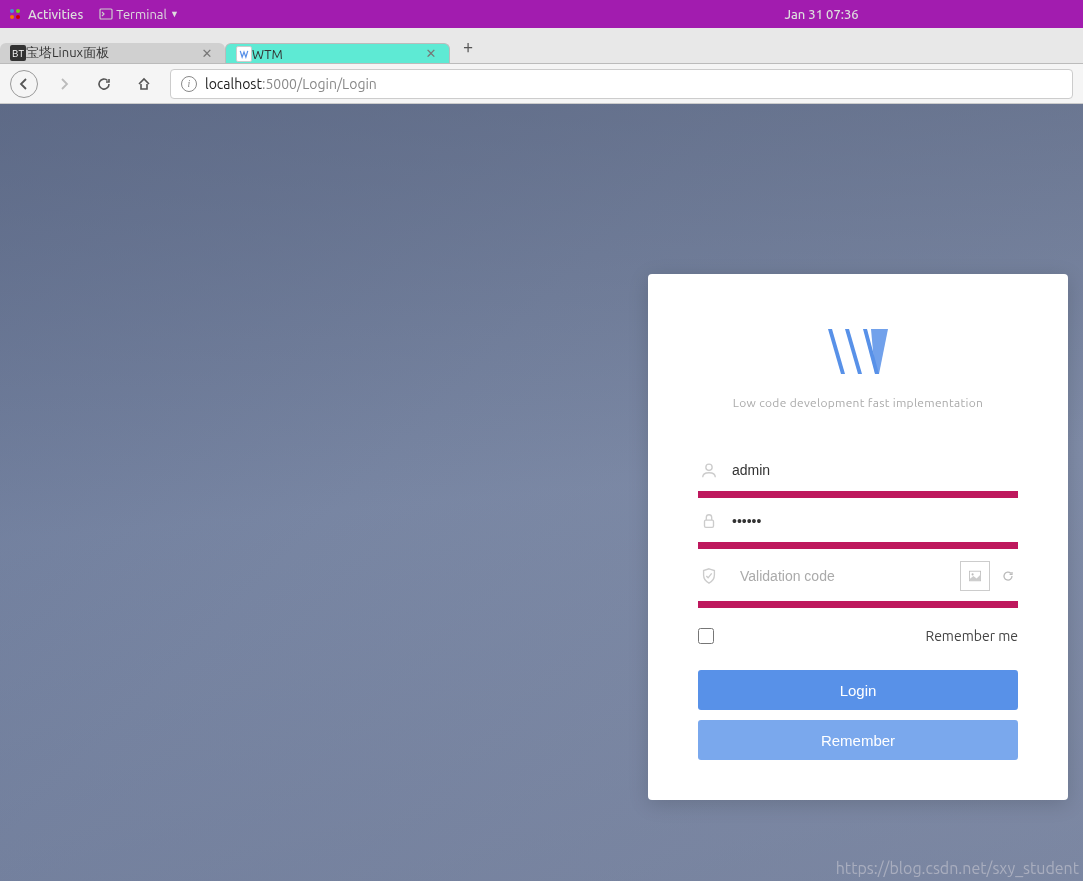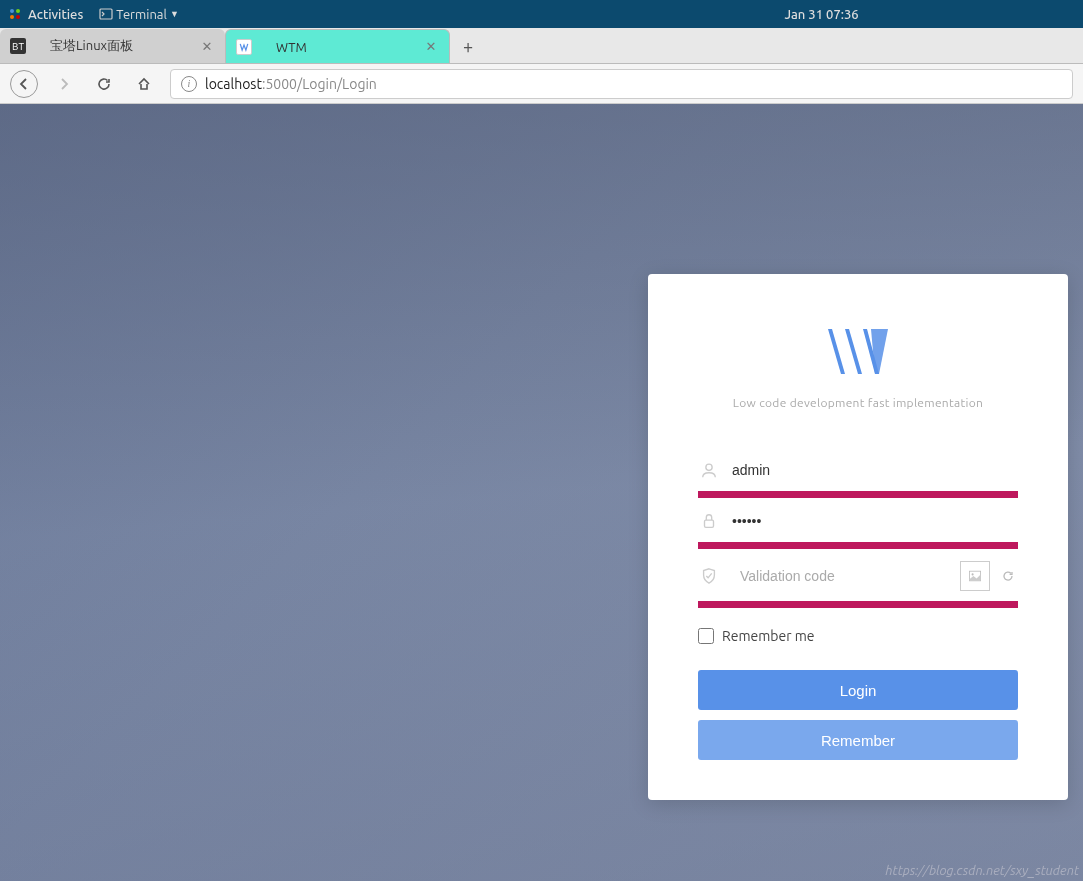--- a/index.html
+++ b/index.html
@@ -1,28 +1,28 @@
 <!DOCTYPE html>
 <html><head>
   <meta charset="utf-8">
   <style>
     * { margin: 0; padding: 0; box-sizing: border-box; }
     body { font-family: Ubuntu, "Segoe UI", sans-serif; width: 1083px; height: 881px; overflow: hidden; background: #2e3436; }
     
     
-    .system-bar { height: 28px; background: #0c4a6e; color: #ddd; display: flex; align-items: center; padding: 0 8px; font-size: 13px; }
+    .system-bar { height: 28px; background: #a21caf; color: #ddd; display: flex; align-items: center; padding: 0 8px; font-size: 13px; }
     .system-bar .left { display: flex; align-items: center; gap: 16px; }
     .system-bar .activities { display: flex; align-items: center; gap: 6px; font-weight: 500; }
     .system-bar .terminal { display: flex; align-items: center; gap: 3px; }
     .system-bar .datetime { position: absolute; left: 50%; transform: translateX(-50%); text-align: center; font-weight: 500; margin-left: 280px; }
     .sys-icon { width: 14px; height: 14px; display: inline-flex; align-items: center; justify-content: center; }
     
     
     .tab-bar { height: 36px; background: #e8e8e8; display: flex; align-items: flex-end; border-bottom: 1px solid #bbb; }
-    .tab { height: 34px; width: 225px; display: flex; align-items: center; padding: 0 10px; gap: 24px; font-size: 13px; color: #333; position: relative; border-radius: 6px 6px 0 0; }
+    .tab { height: 20px; width: 225px; display: flex; align-items: center; padding: 0 10px; gap: 0; font-size: 13px; color: #333; position: relative; border-radius: 6px 6px 0 0; }
     .tab.active { background: #5eead4; border: 1px solid #bbb; border-bottom: none; margin-top: 20px; }
     .tab.inactive { background: #d0d0d0; }
     .tab .favicon { width: 16px; height: 16px; display: inline-flex; align-items: center; justify-content: center; font-size: 10px; background: #333; color: #fff; border-radius: 2px; }
     .tab .favicon.wtm { background: #fff; border: 1px solid #ccc; }
     .tab .label { flex: 1; overflow: hidden; white-space: nowrap; }
     .tab .close { width: 16px; height: 16px; display: flex; align-items: center; justify-content: center; color: #777; cursor: pointer; }
     .new-tab { width: 36px; height: 34px; display: flex; align-items: center; justify-content: center; color: #555; cursor: pointer; font-size: 18px; }
     
     
     .toolbar { height: 40px; background: #f5f5f5; display: flex; align-items: center; padding: 0 10px; gap: 12px; border-bottom: 1px solid #ccc; }
@@ -51,28 +51,28 @@
     .tagline { font-size: 12px; color: #aaa; letter-spacing: 0.3px; }
     
     .form-row { display: flex; align-items: center; border-bottom: 7px solid #be185d; padding: 10px 0; margin-bottom: 2px; }
     .form-row .ficon { width: 22px; height: 22px; margin-right: 12px; color: #ccc; display: flex; align-items: center; justify-content: center; }
     .form-row input { flex: 1; border: none; outline: none; font-size: 14px; color: #333; background: transparent; }
     .form-row input::placeholder { color: #aaa; }
     .captcha-row { display: flex; align-items: center; gap: 8px; }
     .captcha-img { width: 30px; height: 30px; border: 1px solid #ccc; display: flex; align-items: center; justify-content: center; color: #aaa; }
     .refresh-captcha { width: 20px; height: 20px; color: #bbb; cursor: pointer; display: flex; align-items: center; justify-content: center; }
     
-    .remember { display: flex; align-items: center; justify-content: flex-start; gap: 8px; margin: 20px 0 26px; font-size: 14px; color: #444; }
+    .remember { display: flex; align-items: center; justify-content: space-between; gap: 8px; margin: 20px 0 26px; font-size: 14px; color: #444; }
     .remember input { width: 16px; height: 16px; }
     
     .btn { width: 100%; height: 40px; border: none; border-radius: 3px; font-size: 15px; cursor: pointer; margin-bottom: 10px; }
     .btn-primary { background: #5891e8; color: #fff; }
     .btn-secondary { background: #7aa8ed; color: #fff; }
     
-    .watermark { position: absolute; right: 4px; bottom: 4px; color: rgba(200,200,210,0.6); font-size: 13px; z-index: 10; font-style: italic; }
+    .watermark { position: absolute; right: 4px; bottom: 4px; color: rgba(200,200,210,0.6); font-size: 16px; z-index: 10; }
   </style>
 </head>
 <body>
 
 <div class="system-bar">
   <div class="left">
     <div class="activities">
       <span class="sys-icon">
         <svg viewBox="0 0 14 14" width="14" height="14">
             <circle cx="4" cy="4" r="2" fill="#4a90d9"></circle>

